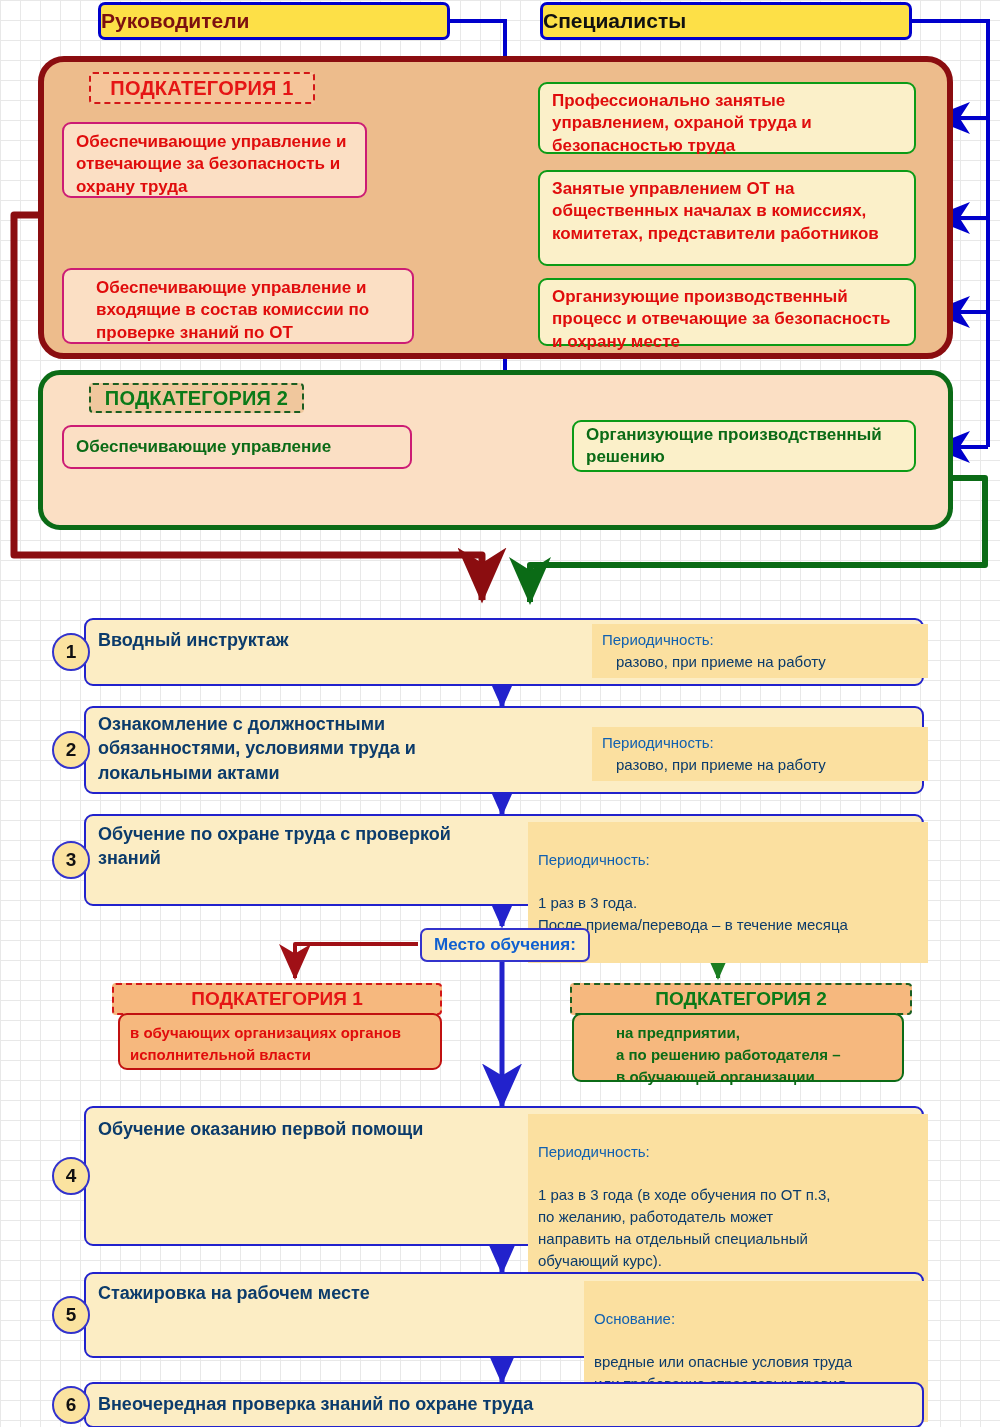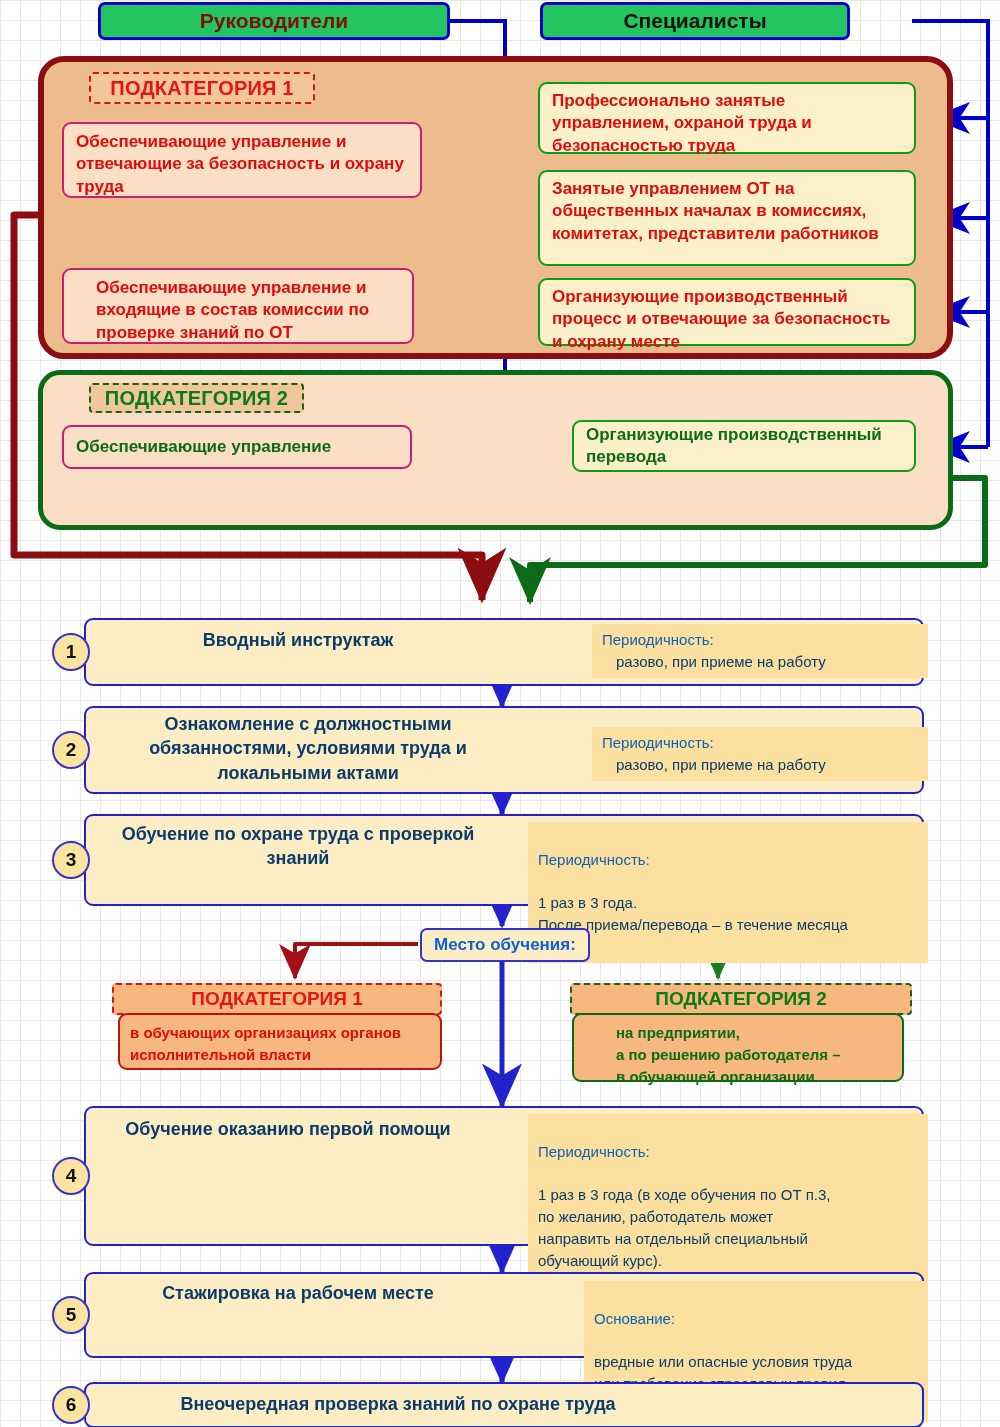--- a/index.html
+++ b/index.html
@@ -11,26 +11,26 @@
       linear-gradient(to right,#e8e8e8 1px,transparent 1px),
       linear-gradient(to bottom,#e8e8e8 1px,transparent 1px),
       linear-gradient(to right,#d0d0d0 1px,transparent 1px),
       linear-gradient(to bottom,#d0d0d0 1px,transparent 1px);
     background-size:20px 20px,20px 20px,100px 100px,100px 100px;
   }
   .abs{position:absolute;box-sizing:border-box;}
 
   
   .hdr{
-    border:3px solid #0000CC;border-radius:7px;background:#22c55e;
-    display:flex;align-items:center;justify-content:center;
+    border:3px solid #0000CC;border-radius:7px;background:#fde047;
+    display:flex;align-items:center;
     font-size:21px;font-weight:bold;
   }
   #hdr-ruk{left:98px;top:2px;width:352px;height:38px;color:#7B1010;}
-  #hdr-spec{left:540px;top:2px;width:310px;height:38px;color:#111111;}
+  #hdr-spec{left:540px;top:2px;width:372px;height:38px;color:#111111;}
 
   
   #cat1{
     left:38px;top:56px;width:915px;height:303px;
     border:6px solid #8B0D10;border-radius:26px;background:#EDBC8C;
   }
   #cat2{
     left:38px;top:370px;width:915px;height:160px;
     border:5px solid #0B6B16;border-radius:22px;background:#FBDFC4;
   }
@@ -45,21 +45,21 @@
     border-color:#D31616;color:#E51515;background:#F5C59A;}
   #sub2-label{left:89px;top:383px;width:215px;height:30px;
     border-color:#1B5E20;color:#0B7A18;background:#F0C79D;}
 
   
   .mbox{
     border:2px solid #CC1C74;border-radius:9px;background:#FBDFC4;
     padding:7px 12px;font-size:17px;font-weight:bold;line-height:1.32;
     color:#E00C0C;
   }
-  #box-l1{left:62px;top:122px;width:360px;height:76px;}
+  #box-l1{left:62px;top:122px;width:305px;height:76px;}
   #box-l2{left:62px;top:268px;width:352px;height:76px;padding-left:32px;}
   #box-l3{left:62px;top:425px;width:350px;height:44px;color:#0B6B16;
           display:flex;align-items:center;}
 
   
   .gbox{
     border:2px solid #0B9B16;border-radius:9px;background:#FBF0C9;
     padding:6px 12px;font-size:17px;font-weight:bold;line-height:1.32;
     color:#E00C0C;
   }
@@ -73,21 +73,20 @@
   }
   .stepnum{
     position:absolute;width:34px;height:34px;border-radius:50%;
     border:2px solid #3333CC;background:#FBE3A0;
     display:flex;align-items:center;justify-content:center;
     font-size:19px;font-weight:bold;color:#111;z-index:5;
   }
   .steptitle{
     position:absolute;font-size:18px;font-weight:bold;color:#0B3B6B;
     line-height:1.35;
-    text-align:center;
   }
   .noteblk{
     position:absolute;background:#FBE0A0;padding:5px 10px;
     font-size:15px;line-height:1.45;color:#0B3B6B;font-weight:normal;
   }
   .noteblk .nt{color:#1060B0;display:block;}
   .noteblk .nb{display:block;color:#0B3B6B;}
 
   
   #place-pill{
@@ -192,21 +191,21 @@
 <div class="abs mbox" id="box-l1">Обеспечивающие управление и отвечающие за безопасность и охрану труда</div>
 <div class="abs mbox" id="box-l2">Обеспечивающие управление и входящие в состав комиссии по проверке знаний по ОТ</div>
 
 <div class="abs gbox" id="box-r1">Профессионально занятые управлением, охраной труда и безопасностью труда</div>
 <div class="abs gbox" id="box-r2">Занятые управлением ОТ на общественных началах в комиссиях, комитетах, представители работников</div>
 <div class="abs gbox" id="box-r3">Организующие производственный процесс и отвечающие за безопасность и охрану месте</div>
 
 <div class="abs" id="cat2"></div>
 <div class="abs sublabel" id="sub2-label">ПОДКАТЕГОРИЯ 2</div>
 <div class="abs mbox" id="box-l3">Обеспечивающие управление</div>
-<div class="abs gbox" id="box-r4">Организующие производственный перевода</div>
+<div class="abs gbox" id="box-r4">Организующие производственный решению</div>
 
 <div class="stepbox" style="left:84px;top:618px;width:836px;height:64px;"></div>
 <div class="stepnum" style="left:52px;top:633px;">1</div>
 <div class="steptitle" style="left:98px;top:628px;width:400px;">Вводный инструктаж</div>
 <div class="noteblk" style="left:592px;top:624px;width:316px;">
   <span class="nt">Периодичность:</span>
   <span class="nb" style="padding-left:14px;">разово, при приеме на работу</span>
 </div>
 
 <div class="stepbox" style="left:84px;top:706px;width:836px;height:84px;"></div>

